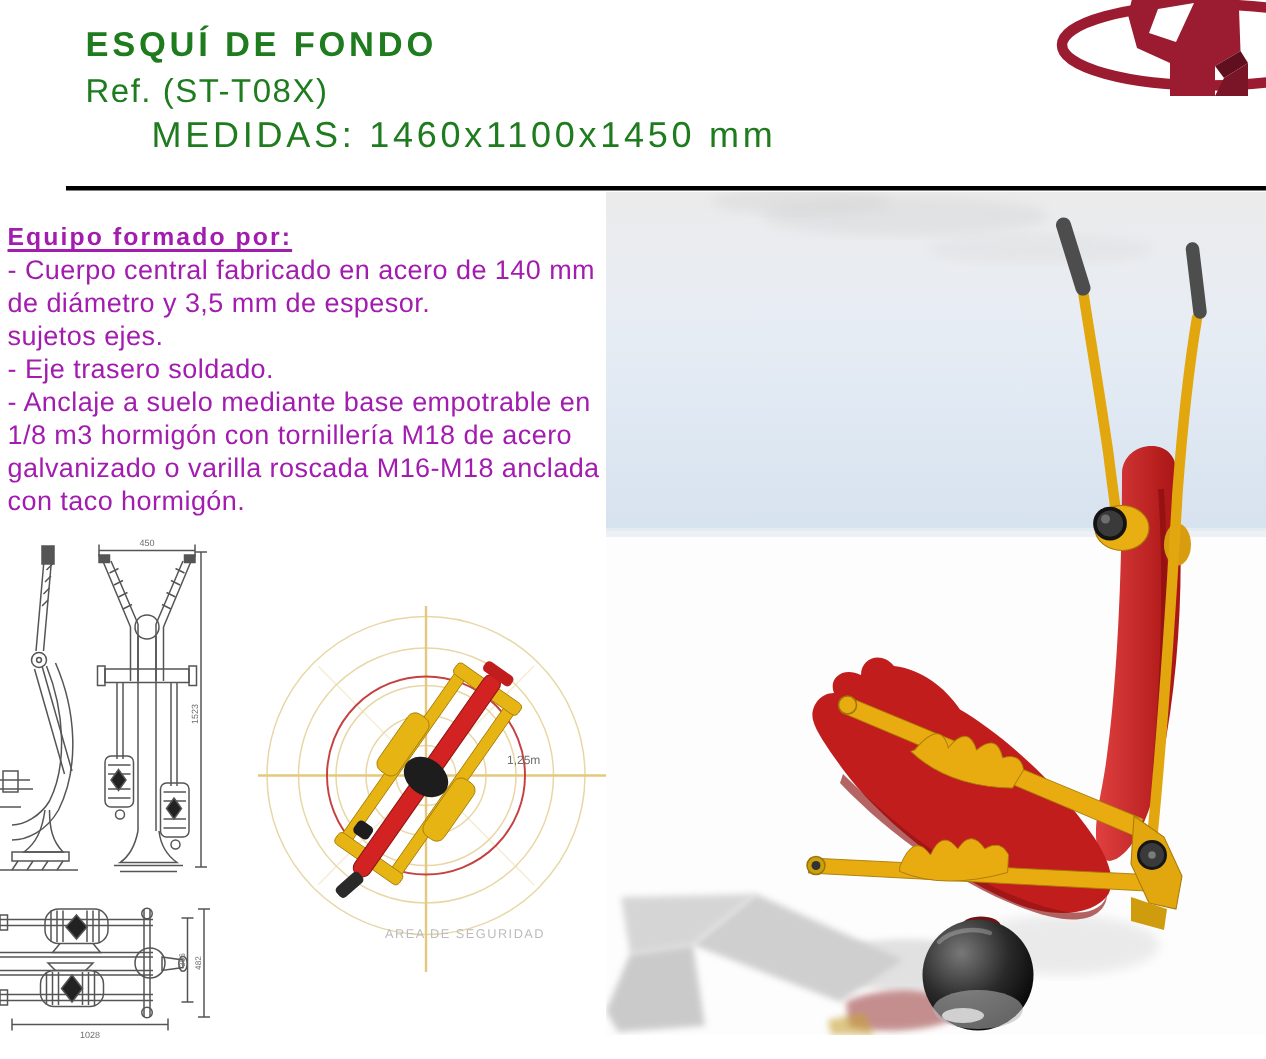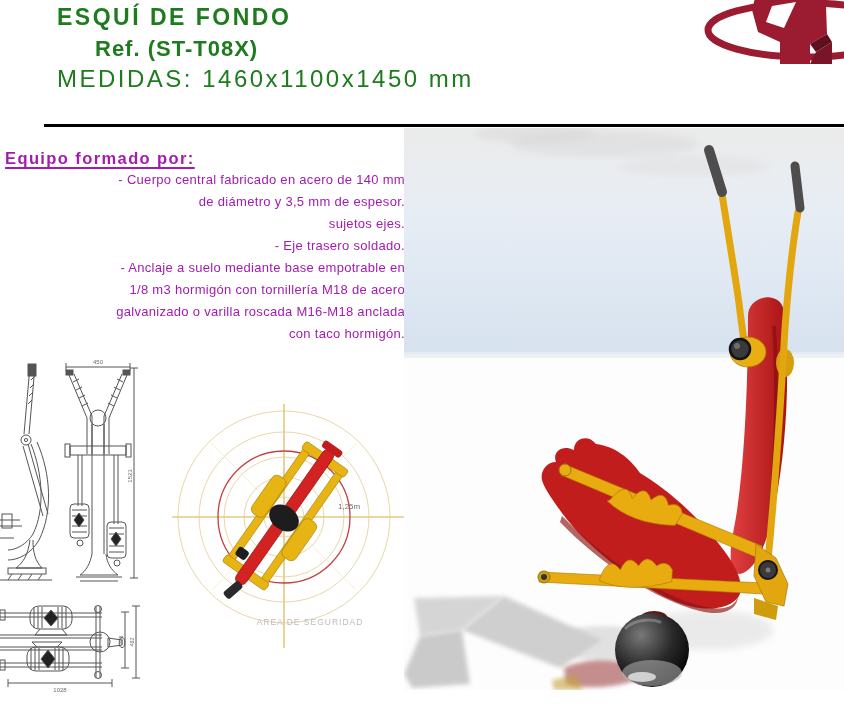--- a/index.html
+++ b/index.html
@@ -1,31 +1,31 @@
 <!DOCTYPE html>
 <html><head>
 <meta charset="utf-8">
 <style>
   html,body{margin:0;padding:0;background:#ffffff;}
   .page{
     position:relative;width:844px;height:706px;background:#ffffff;overflow:hidden;
     font-family:"Liberation Sans",sans-serif;
   }
   
-  .title-block{position:absolute;left:57px;top:2px;color:#1e7b1e;}
+  .title-block{position:absolute;left:57px;top:14px;color:#1e7b1e;}
   .title-l1{font-size:23px;font-weight:bold;letter-spacing:2.5px;line-height:31px;}
-  .title-l2{font-size:22px;font-weight:bold;letter-spacing:1px;line-height:31px;margin-left:38px;}
-  .title-l3{font-size:24px;font-weight:normal;letter-spacing:2.5px;line-height:30px;}
+  .title-l2{font-size:22px;font-weight:normal;letter-spacing:1px;line-height:31px;}
+  .title-l3{font-size:24px;font-weight:normal;letter-spacing:2.5px;line-height:30px;margin-left:44px;}
   .logo{position:absolute;right:0;top:0;width:150px;height:66px;}
   .sep-line{position:absolute;left:44px;top:124px;width:800px;height:3px;background:#000;}
   
   .desc{position:absolute;left:5px;top:147px;width:400px;color:#a21caf;}
   .desc-heading{font-size:16.5px;font-weight:bold;letter-spacing:1.4px;line-height:22px;
     text-decoration:underline;text-decoration-thickness:2px;text-underline-offset:3px;}
-  .desc-line{font-size:13px;letter-spacing:0.3px;line-height:22px;white-space:nowrap;text-align:right;}
+  .desc-line{font-size:18px;letter-spacing:0.3px;line-height:22px;white-space:nowrap;}
   
   .svg-abs{position:absolute;}
   .dimtext{fill:#6e6e6e;font-family:"Liberation Sans",sans-serif;}
   .caption{fill:#bcbcbc;font-family:"Liberation Sans",sans-serif;letter-spacing:1px;}
 </style>
 </head>
 <body>
 
 <div class="page">
 

